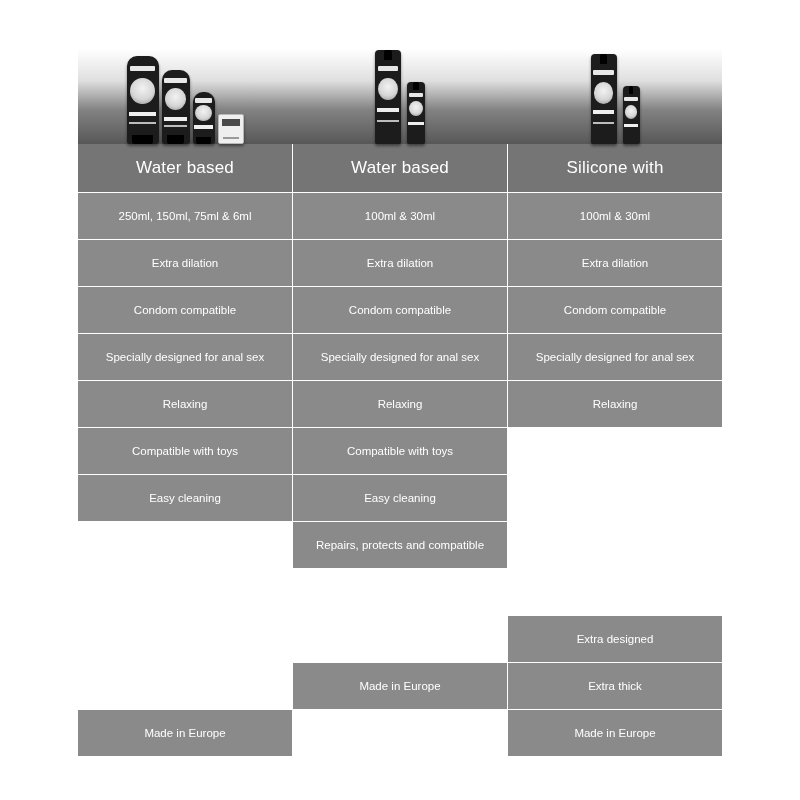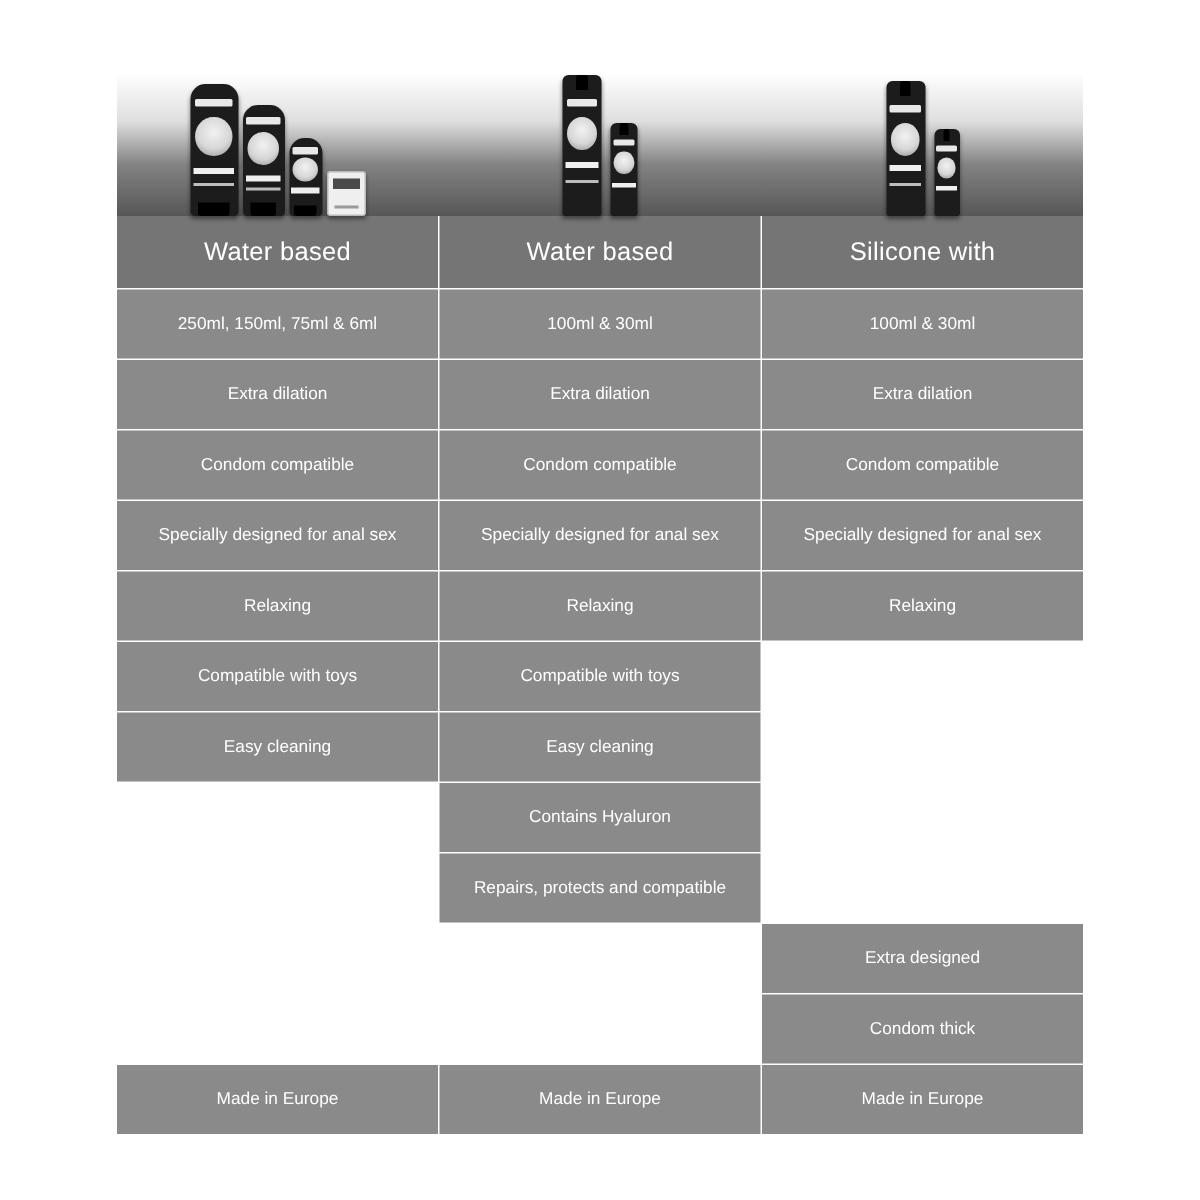--- a/index.html
+++ b/index.html
@@ -260,21 +260,20 @@
 
       <div class="header-cell">Water based</div>
 
       <div class="cell">100ml &amp; 30ml</div>
       <div class="cell">Extra dilation</div>
       <div class="cell">Condom compatible</div>
       <div class="cell">Specially designed for anal sex</div>
       <div class="cell">Relaxing</div>
       <div class="cell">Compatible with toys</div>
       <div class="cell">Easy cleaning</div>
-      <div class="cell">Contains Hyaluron</div>
       <div class="cell">Repairs, protects and compatible</div>
       <div class="cell empty"></div>
       <div class="cell empty"></div>
       <div class="cell">Made in Europe</div>
     </div>
 
     <div class="column">
       <div class="product-zone">
         <div class="product-stage">
           <div class="items" style="gap:6px;">
@@ -300,18 +299,18 @@
       <div class="cell">100ml &amp;  30ml</div>
       <div class="cell">Extra dilation</div>
       <div class="cell">Condom compatible</div>
       <div class="cell">Specially designed for anal sex</div>
       <div class="cell">Relaxing</div>
       <div class="cell empty"></div>
       <div class="cell empty"></div>
       <div class="cell empty"></div>
       <div class="cell empty"></div>
       <div class="cell">Extra designed</div>
-      <div class="cell">Condom thick</div>
+      <div class="cell">Extra thick</div>
       <div class="cell">Made in Europe</div>
     </div>
 
   </div>
 </div>
 
 </body></html>

